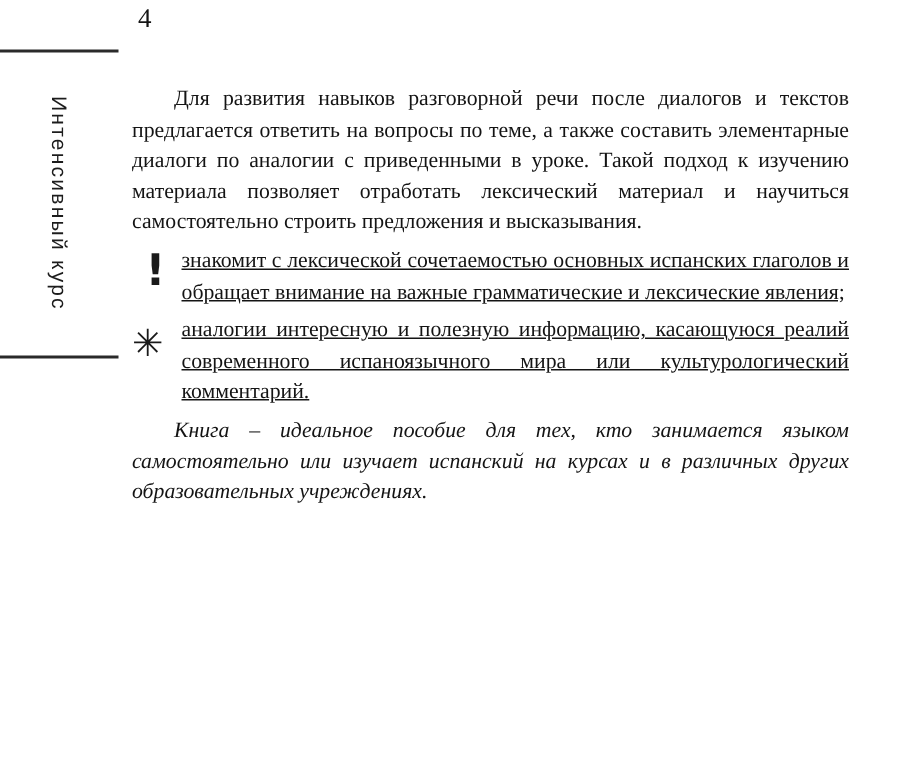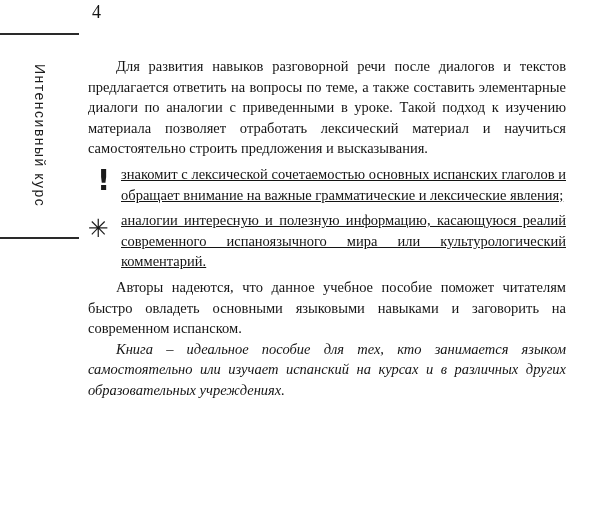--- a/index.html
+++ b/index.html
@@ -108,17 +108,16 @@
   <div class="rubric">
     <span class="icon icon-exclaim">!</span>
     <p>знакомит с лексической сочетаемостью основных испанских глаголов и обращает внимание на важные грамматические и лексические явления;</p>
   </div>
 
   <div class="rubric">
     <span class="icon icon-star">✳</span>
     <p>аналогии интересную и полезную информацию, касающуюся реалий современного испаноязычного мира или культурологический комментарий.</p>
   </div>
 
-  <p>Авторы надеются, что данное учебное пособие поможет читателям быстро овладеть основными языковыми навыками и заговорить на современном испанском.</p>
 
   <p class="closing">Книга – идеальное пособие для тех, кто занимается языком самостоятельно или изучает испанский на курсах и в различных других образовательных учреждениях.</p>
 
 </div>
 
 </body></html>

